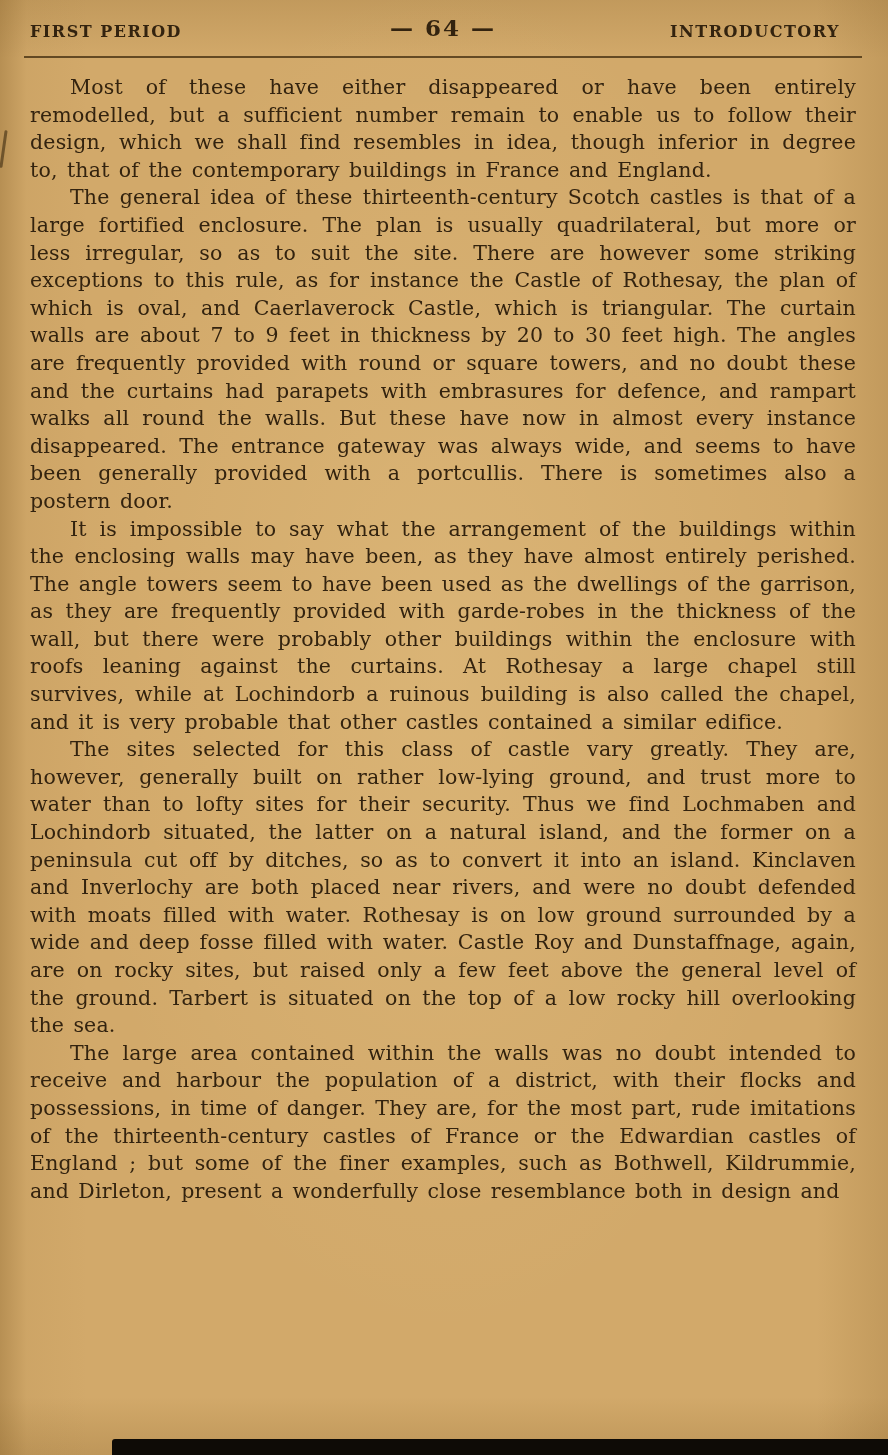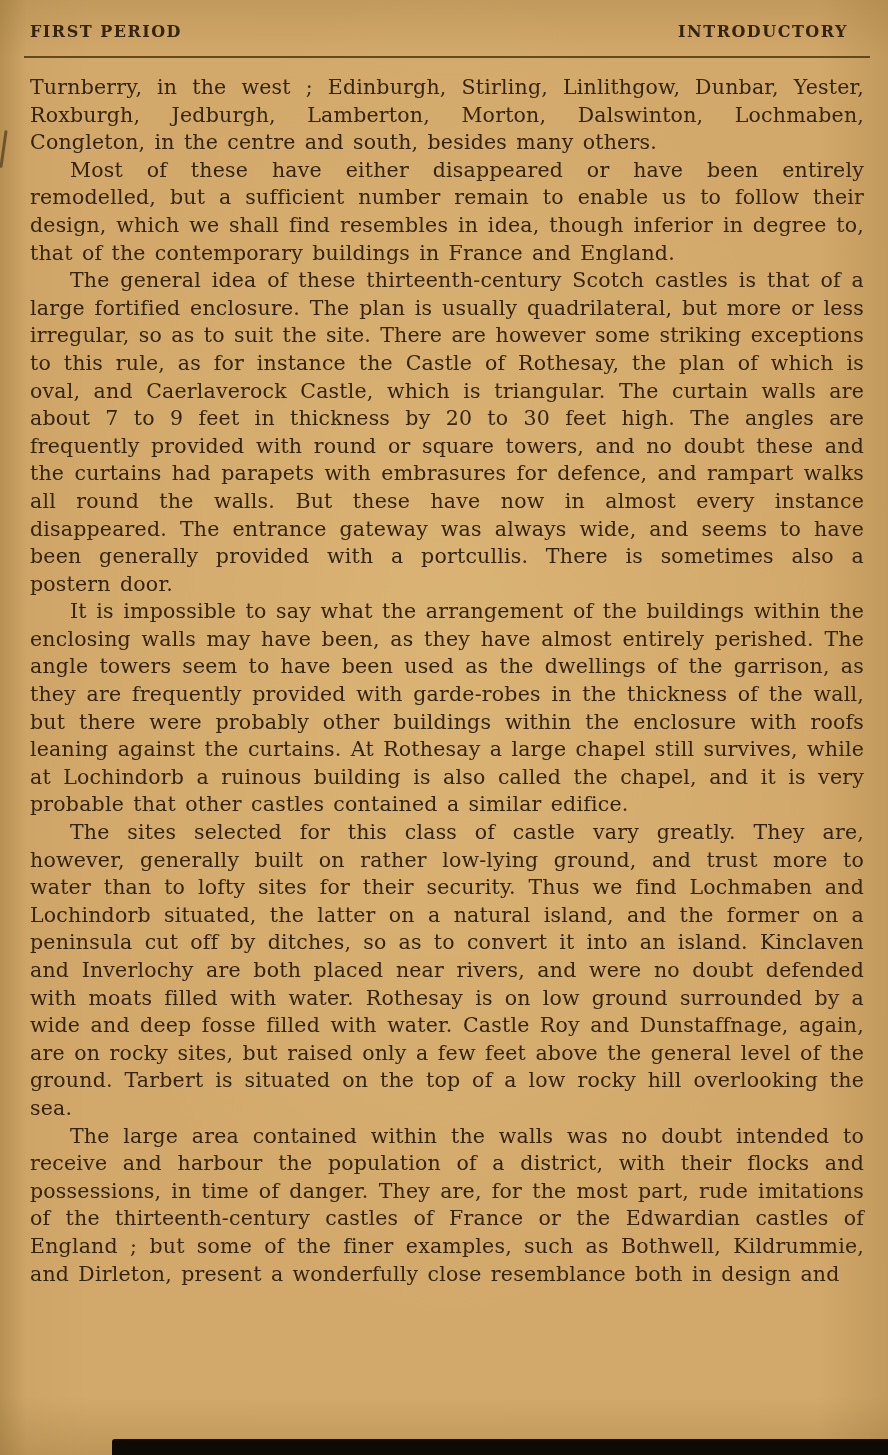--- a/index.html
+++ b/index.html
@@ -13,21 +13,21 @@
     position: relative;
     background: #d2a96a;
     font-family: "DejaVu Serif", "Liberation Serif", serif;
     color: #33230f;
   }
   .page {
     position: relative;
     width: 100%;
     height: 100%;
     box-sizing: border-box;
-    padding: 14px 24px 0 30px;
+    padding: 14px 32px 0 30px;
     background:
       radial-gradient(ellipse at 50% 45%, rgba(255,230,170,0.18) 0%, rgba(0,0,0,0) 60%),
       linear-gradient(90deg, rgba(120,84,30,0.30) 0%, rgba(120,84,30,0.05) 3%, rgba(120,84,30,0) 10%, rgba(120,84,30,0) 92%, rgba(120,84,30,0.18) 100%),
       linear-gradient(180deg, rgba(120,84,30,0.18) 0%, rgba(120,84,30,0) 4%, rgba(120,84,30,0) 96%, rgba(120,84,30,0.22) 100%);
   }
   .running-header {
     position: relative;
     height: 38px;
   }
   .running-header .left,
@@ -90,27 +90,27 @@
     border-radius: 2px;
   }
 </style>
 </head>
 <body>
 
 <div class="page">
 
   <div class="running-header">
     <span class="left">FIRST PERIOD</span>
+    <span class="center">— 64 —</span>
     <span class="right">INTRODUCTORY</span>
   </div>
 
   <hr class="header-rule">
 
   <div class="text-body">
-    <p class="no-indent">Turnberry, in the west ; Edinburgh, Stirling, Linlithgow, Dunbar, Yester, Roxburgh, Jedburgh, Lamberton, Morton, Dalswinton, Lochmaben, Congleton, in the centre and south, besides many others.</p>
     <p>Most of these have either disappeared or have been entirely remodelled, but a sufficient number remain to enable us to follow their design, which we shall find resembles in idea, though inferior in degree to, that of the contemporary buildings in France and England.</p>
     <p>The general idea of these thirteenth-century Scotch castles is that of a large fortified enclosure. The plan is usually quadrilateral, but more or less irregular, so as to suit the site. There are however some striking exceptions to this rule, as for instance the Castle of Rothesay, the plan of which is oval, and Caerlaverock Castle, which is triangular. The curtain walls are about 7 to 9 feet in thickness by 20 to 30 feet high. The angles are frequently provided with round or square towers, and no doubt these and the curtains had parapets with embrasures for defence, and rampart walks all round the walls. But these have now in almost every instance disappeared. The entrance gateway was always wide, and seems to have been generally provided with a portcullis. There is sometimes also a postern door.</p>
     <p>It is impossible to say what the arrangement of the buildings within the enclosing walls may have been, as they have almost entirely perished. The angle towers seem to have been used as the dwellings of the garrison, as they are frequently provided with garde-robes in the thickness of the wall, but there were probably other buildings within the enclosure with roofs leaning against the curtains. At Rothesay a large chapel still survives, while at Lochindorb a ruinous building is also called the chapel, and it is very probable that other castles contained a similar edifice.</p>
     <p>The sites selected for this class of castle vary greatly. They are, however, generally built on rather low-lying ground, and trust more to water than to lofty sites for their security. Thus we find Lochmaben and Lochindorb situated, the latter on a natural island, and the former on a peninsula cut off by ditches, so as to convert it into an island. Kinclaven and Inverlochy are both placed near rivers, and were no doubt defended with moats filled with water. Rothesay is on low ground surrounded by a wide and deep fosse filled with water. Castle Roy and Dunstaffnage, again, are on rocky sites, but raised only a few feet above the general level of the ground. Tarbert is situated on the top of a low rocky hill overlooking the sea.</p>
     <p>The large area contained within the walls was no doubt intended to receive and harbour the population of a district, with their flocks and possessions, in time of danger. They are, for the most part, rude imitations of the thirteenth-century castles of France or the Edwardian castles of England ; but some of the finer examples, such as Bothwell, Kildrummie, and Dirleton, present a wonderfully close resemblance both in design and</p>
   </div>
 
   <div class="scan-mark"></div>
   <div class="scan-bar"></div>
 

